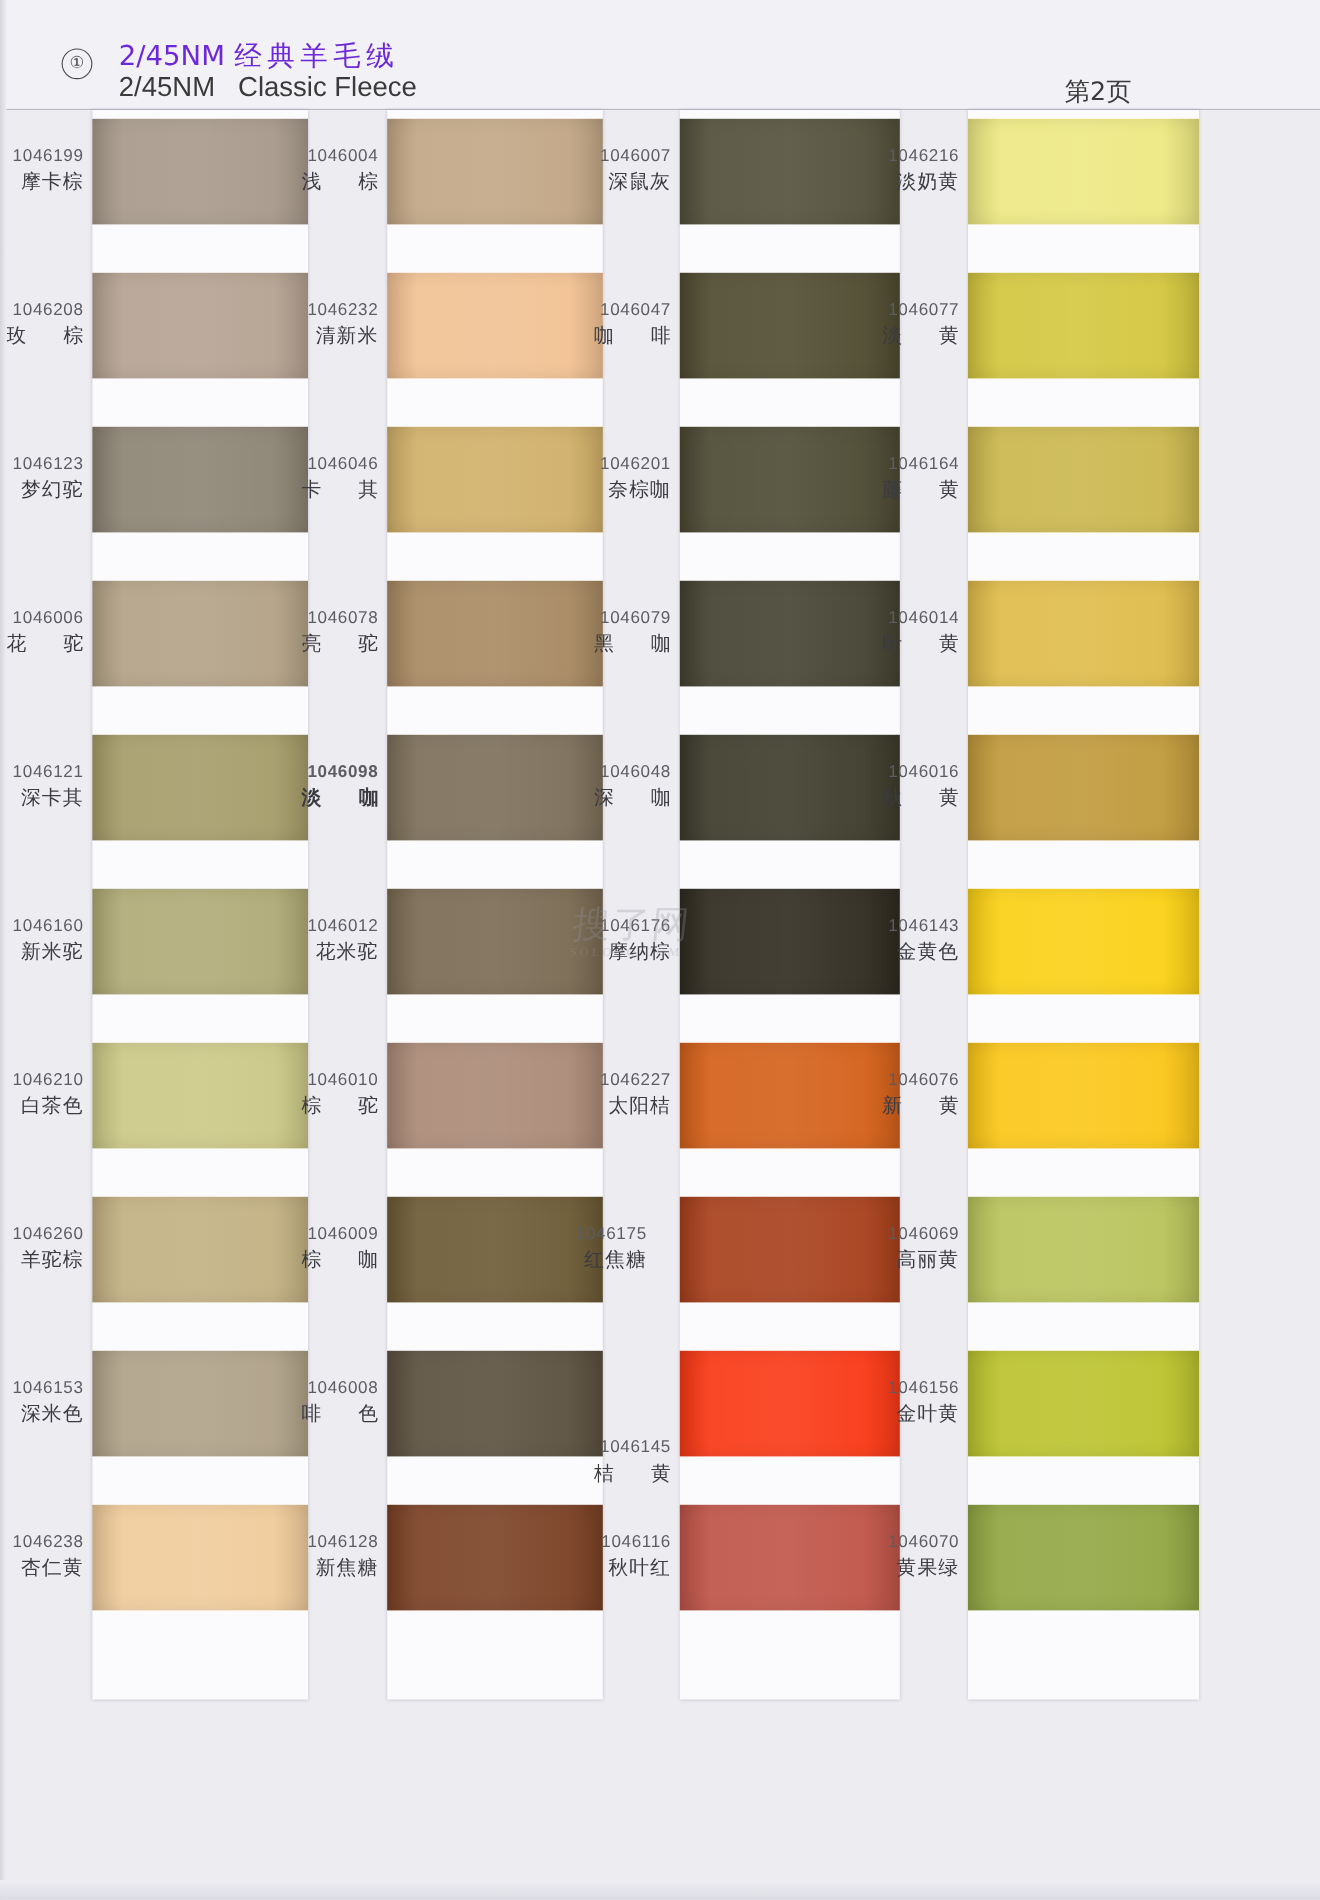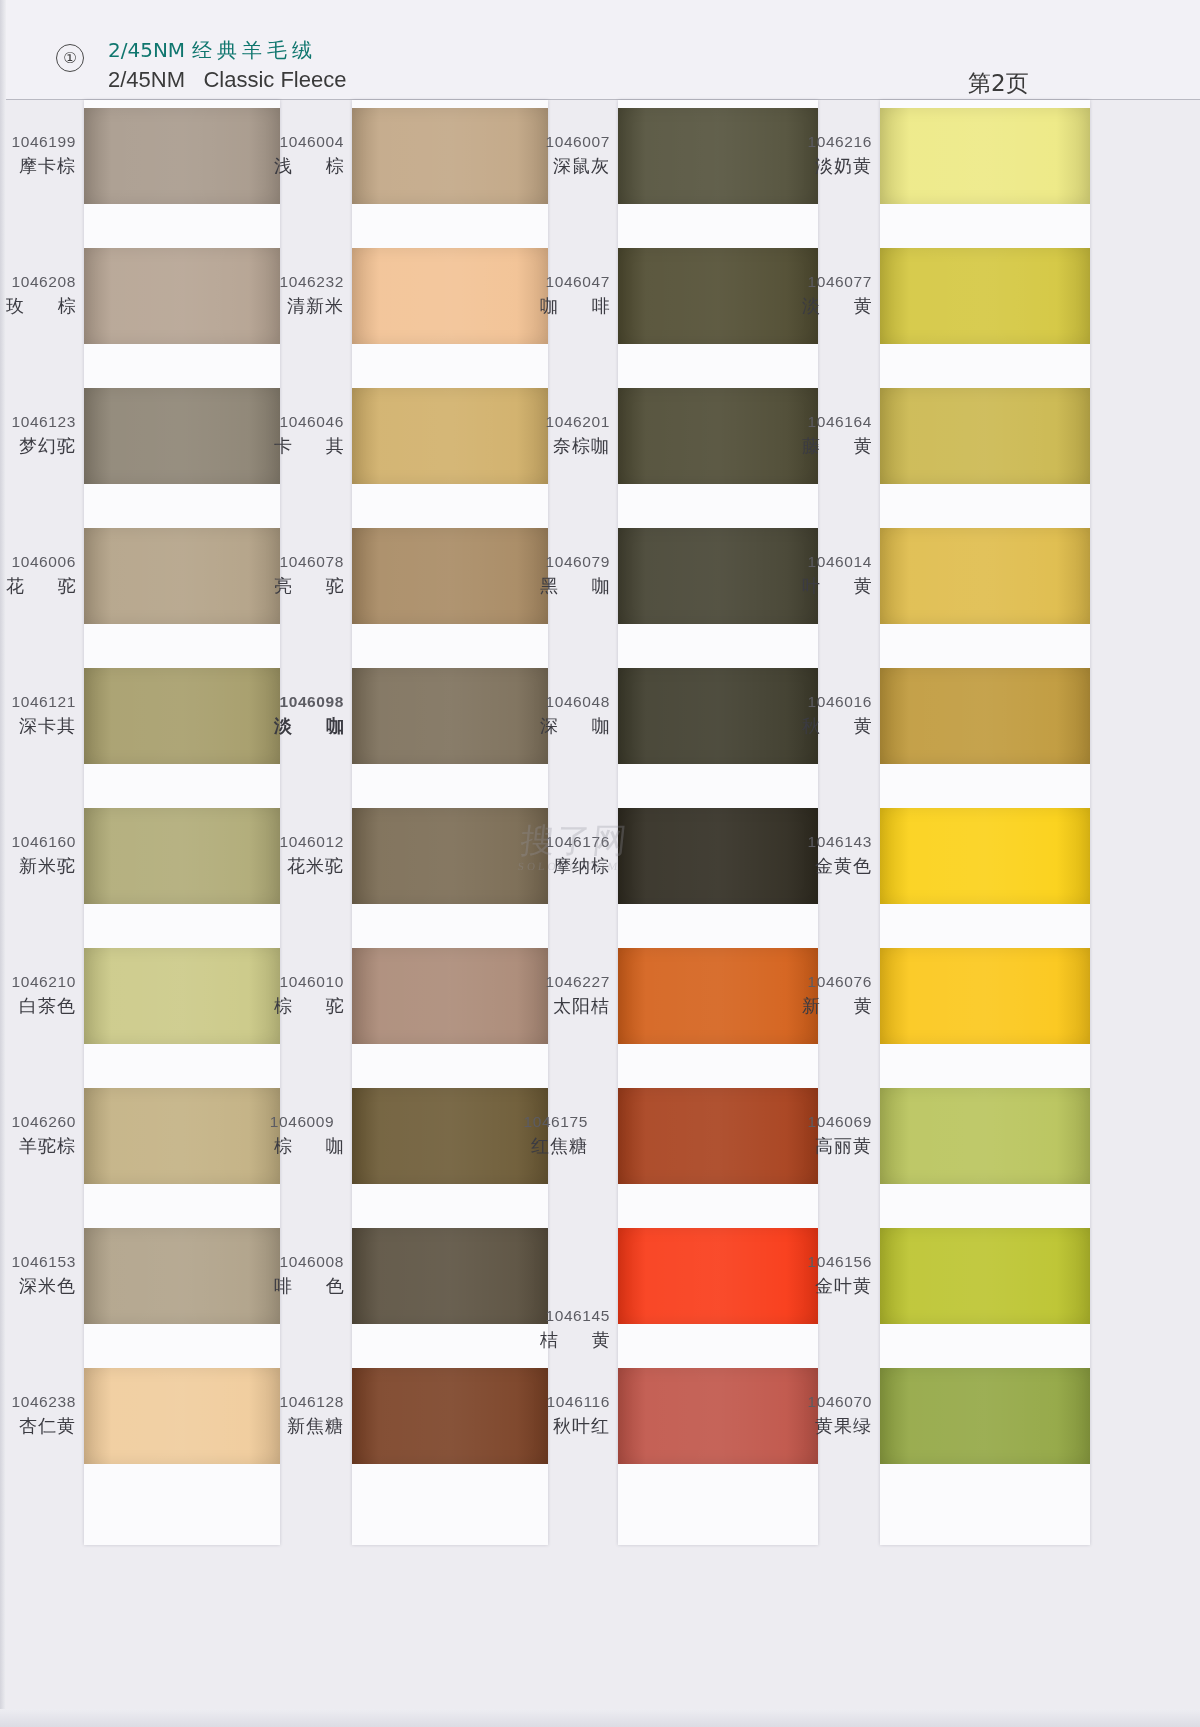--- a/index.html
+++ b/index.html
@@ -22,27 +22,27 @@
     position:absolute;left:0;top:99px;width:1200px;height:1px;
     background:#b9b9c2;
   }
   .circle-num{
     position:absolute;left:56px;top:44px;
     width:26px;height:26px;border:1.4px solid #4a4a4a;border-radius:50%;
     color:#3d3d3d;font-size:15px;line-height:25px;text-align:center;
   }
   .title-block{position:absolute;left:108px;top:36px;}
   .title-cn{
-    font-size:20px;color:#0f766e;letter-spacing:0.5px;
+    font-size:25px;color:#6d28d9;letter-spacing:0.5px;
     font-family:"DejaVu Sans",sans-serif;white-space:nowrap;line-height:29px;
   }
   .title-cn .nm{letter-spacing:0px;}
   .title-cn .cn{letter-spacing:5px;font-weight:400;}
   .title-en{
-    font-size:22px;color:#3a3a3a;white-space:nowrap;line-height:29px;
+    font-size:25px;color:#3a3a3a;white-space:nowrap;line-height:29px;
     font-family:"Liberation Sans",sans-serif;
   }
   .comp-block{position:absolute;left:436px;top:40px;}
   .comp-cn{
     font-size:21px;color:#4a4a4a;white-space:nowrap;line-height:26px;
     font-family:"DejaVu Sans",sans-serif;letter-spacing:0.5px;
   }
   .comp-en{
     font-size:14.5px;color:#55555c;white-space:nowrap;line-height:20px;
     font-family:"Liberation Sans",sans-serif;letter-spacing:0.4px;
@@ -225,21 +225,21 @@
           <div class="lab-name sp2">淡  咖</div>
         </div>
         <div class="label left" style="top: 734px; left: 260px; width: 84px;">
           <div class="lab-code">1046012</div>
           <div class="lab-name sp3">花米驼</div>
         </div>
         <div class="label left" style="top: 874px; left: 260px; width: 84px;">
           <div class="lab-code">1046010</div>
           <div class="lab-name sp2">棕  驼</div>
         </div>
-        <div class="label left" style="top: 1014px; left: 260px; width: 84px; text-align: center;">
+        <div class="label left" style="top: 1014px; left: 260px; width: 84px;">
           <div class="lab-code">1046009</div>
           <div class="lab-name sp2">棕  咖</div>
         </div>
         <div class="label left" style="top: 1154px; left: 260px; width: 84px;">
           <div class="lab-code">1046008</div>
           <div class="lab-name sp2">啡  色</div>
         </div>
         <div class="label left" style="top: 1294px; left: 260px; width: 84px;">
           <div class="lab-code">1046128</div>
           <div class="lab-name sp3">新焦糖</div>

